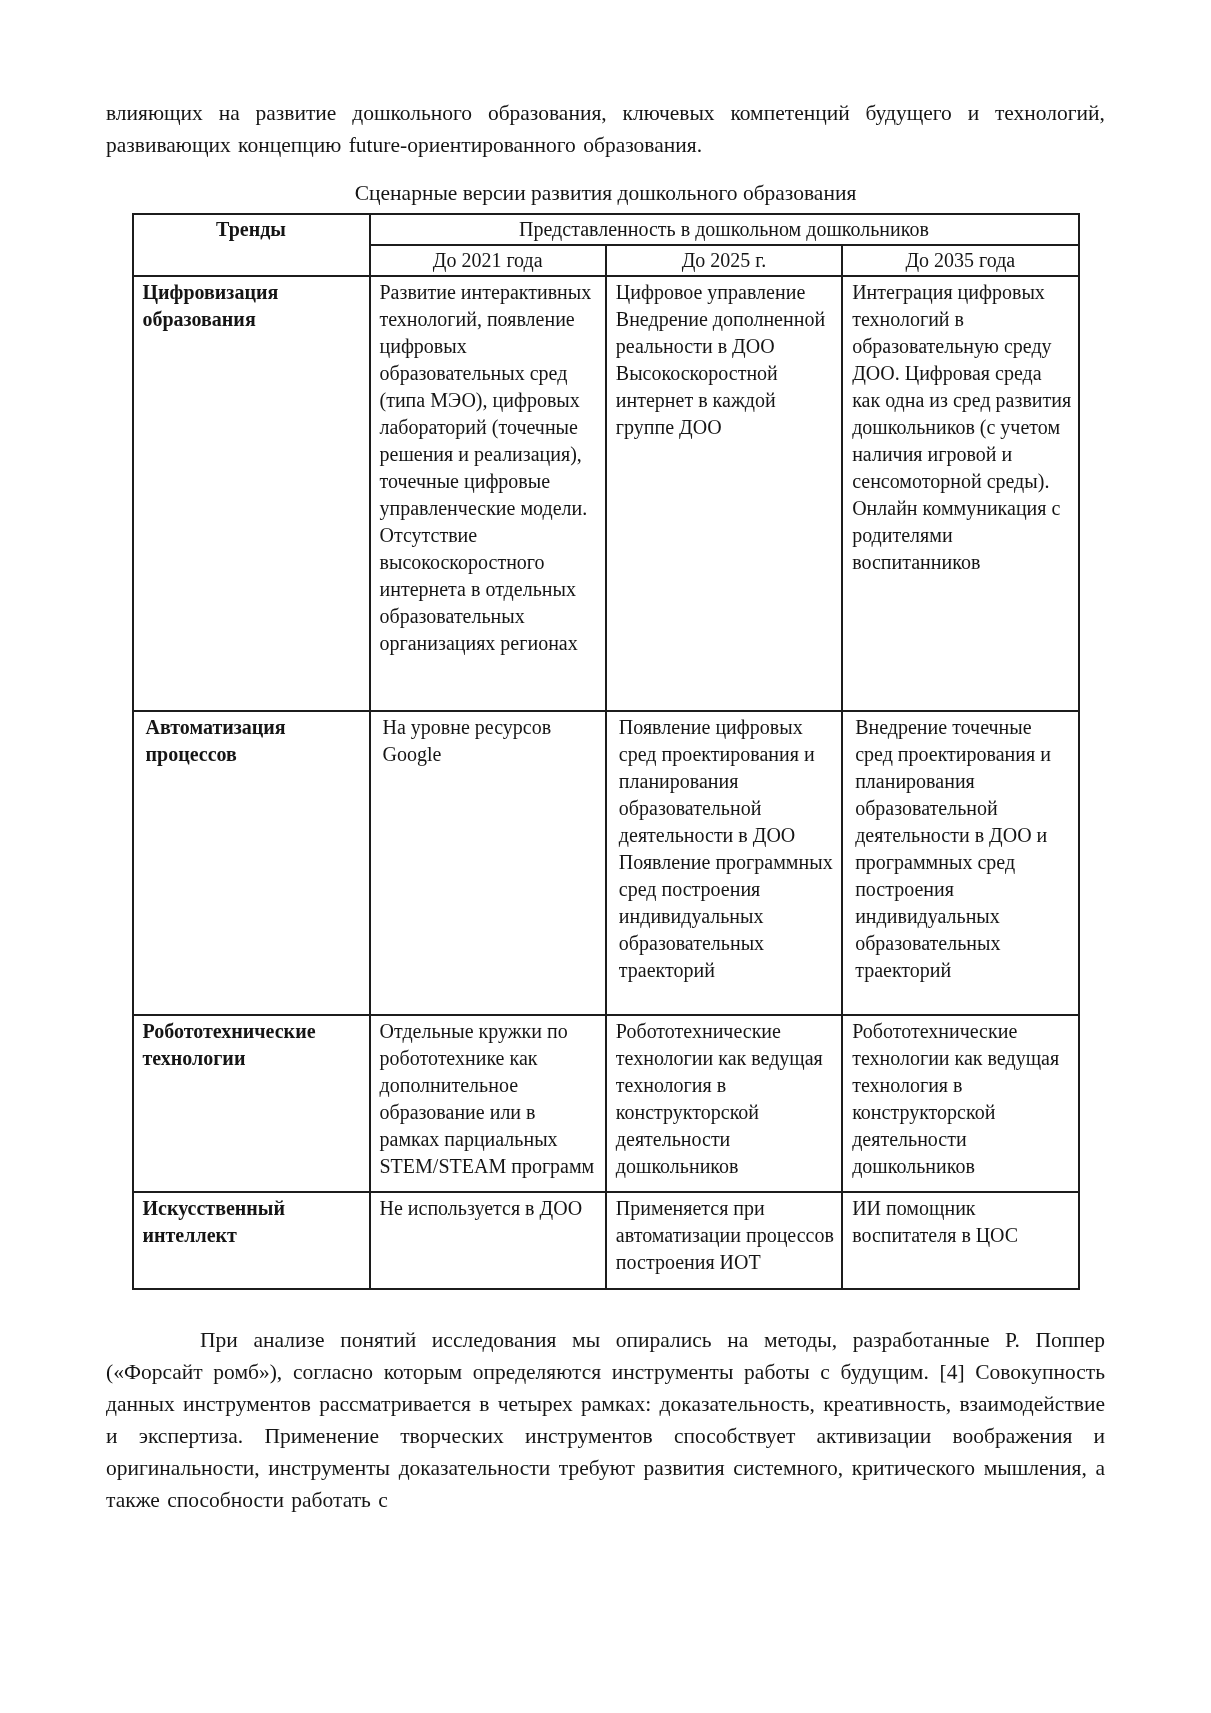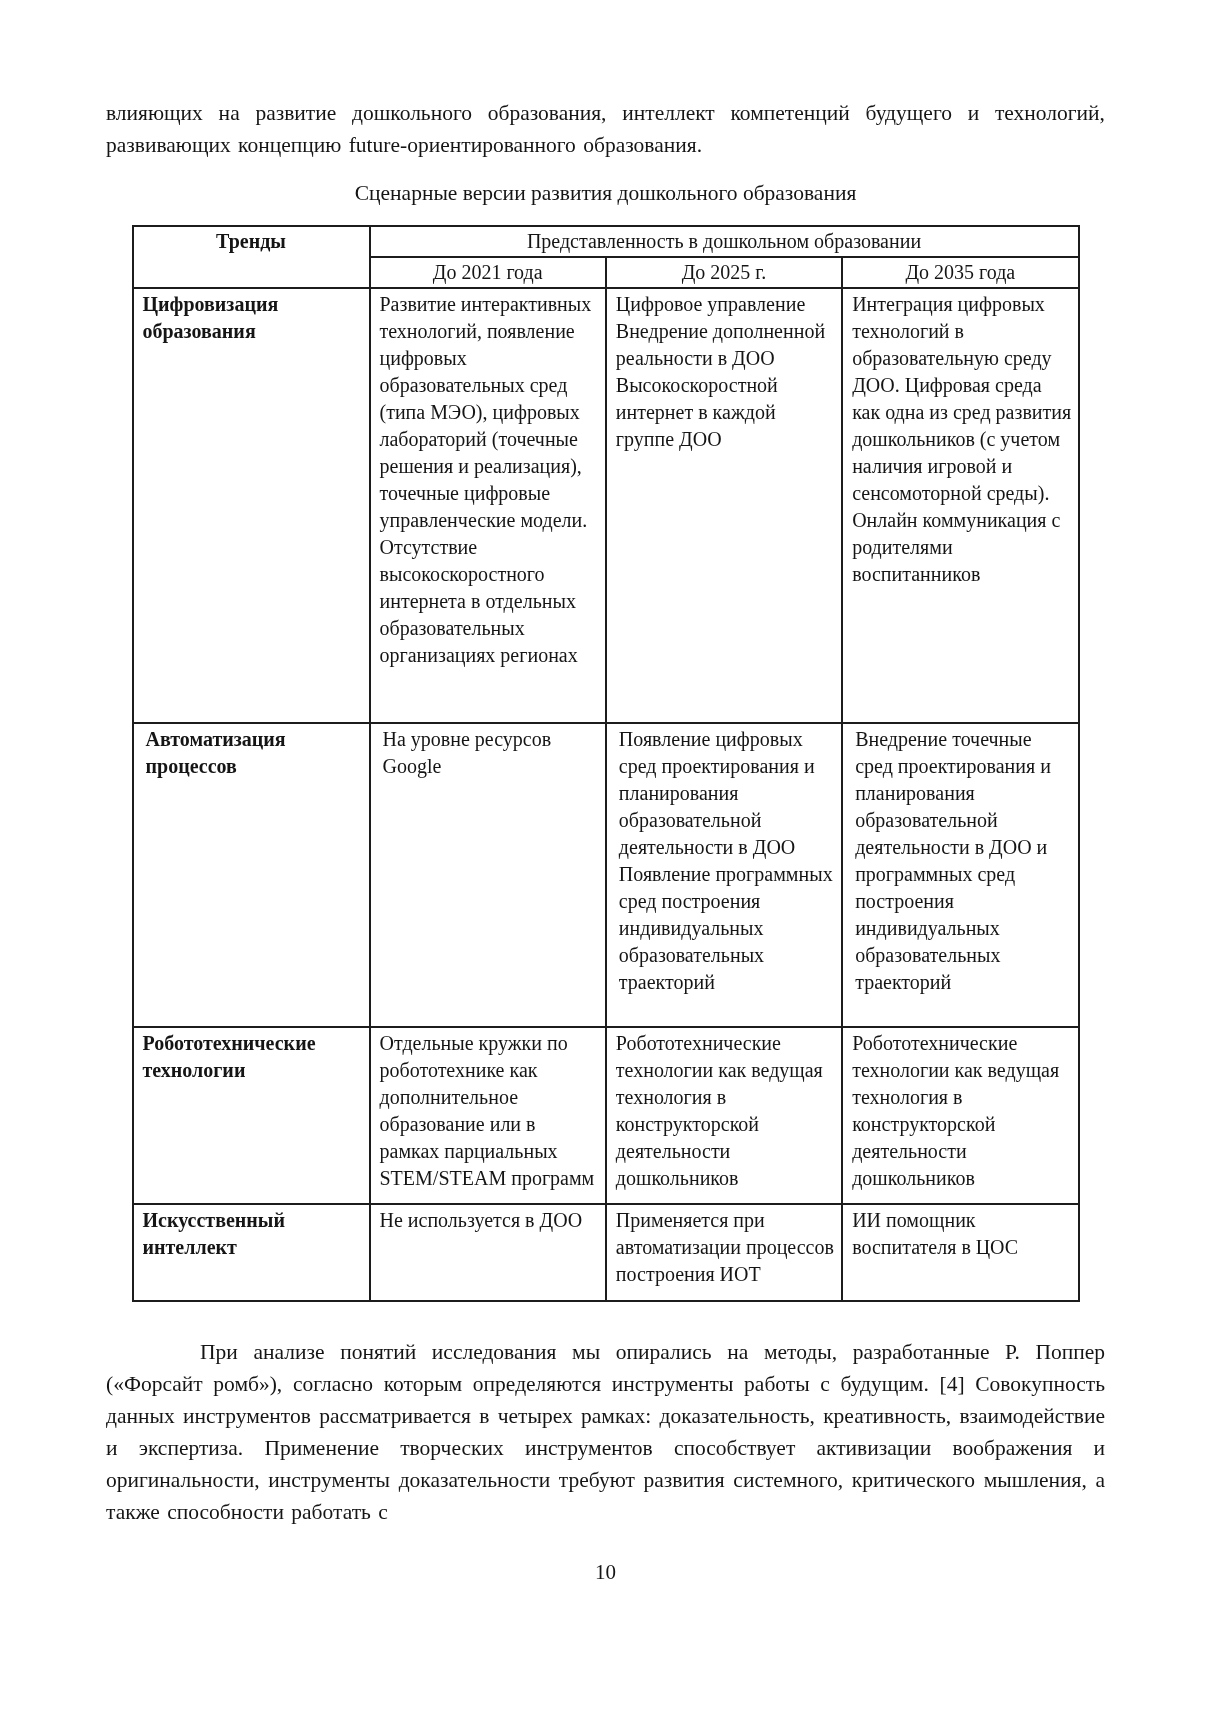--- a/index.html
+++ b/index.html
@@ -27,21 +27,21 @@
     word-spacing: 2px;
   }
   .para.intro { margin-top: 0; }
   .table-label {
     margin: 32px 0 0 0;
     font-size: 21.5px;
     line-height: 32px;
     text-align: right;
   }
   .table-title {
-    margin: 16px 0 16px 0;
+    margin: 16px 0 4px 0;
     font-size: 21.5px;
     line-height: 32px;
     text-align: center;
   }
   table.scenario {
     border-collapse: collapse;
     table-layout: fixed;
     width: 948px;
     margin: 4px auto 0 auto;
     font-size: 20px;
@@ -77,30 +77,30 @@
     text-align: center;
     font-size: 21px;
     line-height: 32px;
   }
 </style>
 </head>
 <body>
 
 <div class="page">
 
-  <p class="para intro">влияющих на развитие дошкольного образования, интеллект компетенций будущего и технологий, развивающих концепцию future-ориентированного образования.</p>
+  <p class="para intro">влияющих на развитие дошкольного образования, ключевых компетенций будущего и технологий, развивающих концепцию future-ориентированного образования.</p>
 
 
   <p class="table-title">Сценарные версии развития дошкольного образования</p>
 
   <table class="scenario">
     <tbody>
         <tr class="hdr-row-1">
       <td class="hdr col-1" rowspan="2">Тренды</td>
-      <td class="hdr" colspan="3">Представленность в дошкольном образовании</td>
+      <td class="hdr" colspan="3">Представленность в дошкольном дошкольников</td>
     </tr>
     <tr class="hdr-row-2">
       <td class="hdr col-2">До 2021 года</td>
       <td class="hdr col-3">До 2025 г.</td>
       <td class="hdr col-4">До 2035 года</td>
     </tr>
 
     <tr class="row-1">
       <td class="col-1">Цифровизация образования</td>
       <td class="col-2">Развитие интерактивных технологий, появление цифровых образовательных сред (типа МЭО), цифровых лабораторий (точечные решения и реализация), точечные цифровые управленческие модели. Отсутствие высокоскоростного интернета в отдельных образовательных организациях регионах</td>
@@ -126,15 +126,14 @@
       <td class="col-1">Искусственный интеллект</td>
       <td class="col-2">Не используется в ДОО</td>
       <td class="col-3">Применяется при автоматизации процессов построения ИОТ</td>
       <td class="col-4">ИИ помощник воспитателя в ЦОС</td>
     </tr>
   </tbody>
     </table>
 
   <p class="para closing">При анализе понятий исследования мы опирались на методы, разработанные Р. Поппер («Форсайт ромб»), согласно которым определяются инструменты работы с будущим. [4] Совокупность данных инструментов рассматривается в четырех рамках: доказательность, креативность, взаимодействие и экспертиза. Применение творческих инструментов способствует активизации воображения и оригинальности, инструменты доказательности требуют развития системного, критического мышления, а также способности работать с</p>
 
-  <div class="page-number">10</div>
 
 </div>
 
 </body></html>

